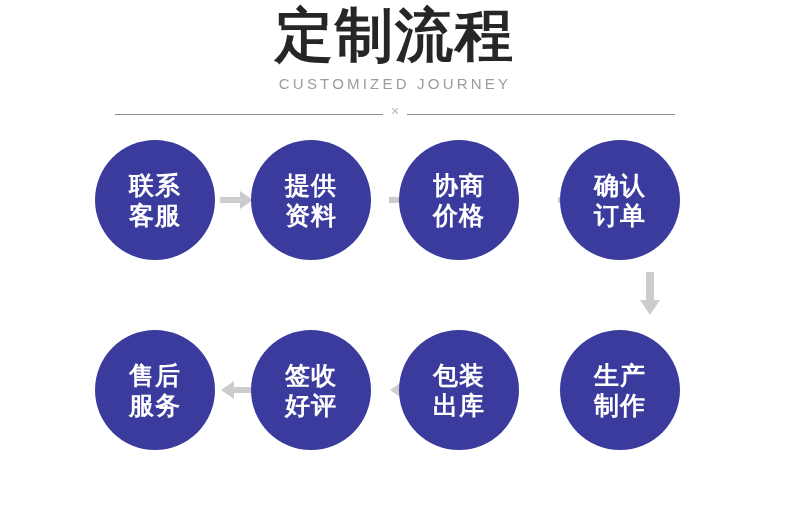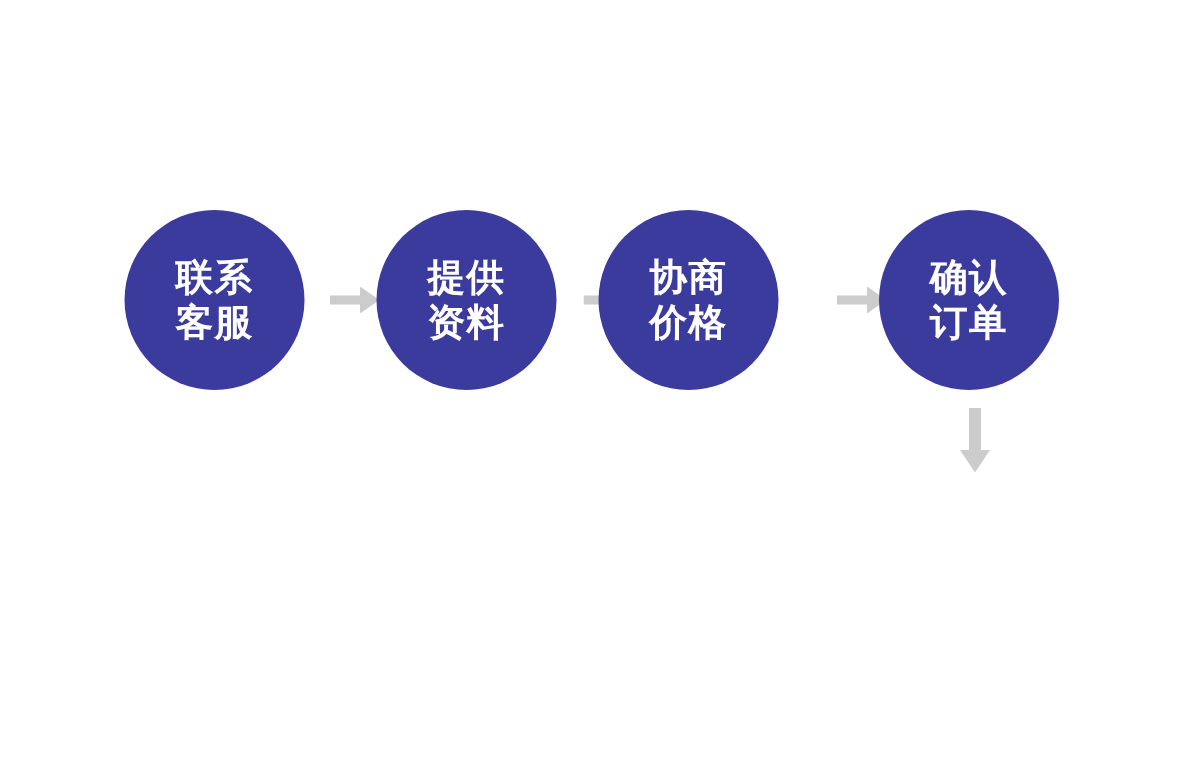--- a/index.html
+++ b/index.html
@@ -101,24 +101,24 @@
   .node-label {
     color: #ffffff;
     font-size: 25px;
     line-height: 30px;
     font-weight: bold;
     text-align: center;
     letter-spacing: 1px;
     white-space: pre-line;
     font-family: "Liberation Sans", "DejaVu Sans", sans-serif;
   }
-  .pos-1 { left: 83px; }
+  .pos-1 { left: 95px; }
   .pos-2 { left: 251px; justify-content: center; }
   .pos-3 { left: 399px; }
-  .pos-4 { left: 586px; }
+  .pos-4 { left: 560px; }
 
   
   .arrow-h {
     position: absolute;
     top: 48px;
     width: 34px;
     height: 24px;
   }
   .arrow-h svg { display: block; }
   .ah-1 { left: 220px; }
@@ -132,20 +132,29 @@
     width: 24px;
     height: 44px;
   }
   .arrow-down svg { display: block; }
 </style>
 </head>
 <body>
 
 <div id="page">
 
+  <div class="header">
+    <div class="title-main">定制流程</div>
+    <div class="title-sub">CUSTOMIZED JOURNEY</div>
+    <div class="divider">
+      <div class="rule rule-left"></div>
+      <div class="rule rule-right"></div>
+      <div class="xmark">×</div>
+    </div>
+  </div>
 
   <div class="flow-row row-1">
 
     <div class="node pos-1">
       <div class="node-label">联系
 客服</div>
     </div>
 
     <div class="arrow-h ah-1">
       <svg width="34" height="24" viewBox="0 0 34 24">
@@ -180,14 +189,54 @@
 订单</div>
     </div>
   </div>
 
   <div class="arrow-down">
     <svg width="24" height="44" viewBox="0 0 24 44">
       <path d="M8 0 H16 V28 H22 L12 43 L2 28 H8 Z" fill="#cccccc"></path>
     </svg>
   </div>
 
+  <div class="flow-row row-2">
+
+    <div class="node pos-1">
+      <div class="node-label">售后
+服务</div>
+    </div>
+
+    <div class="arrow-h ah-1">
+      <svg width="34" height="24" viewBox="0 0 34 24">
+        <path d="M34 9 H14 V3 L1 12 L14 21 V15 H34 Z" fill="#cccccc"></path>
+      </svg>
+    </div>
+
+    <div class="node pos-2">
+      <div class="node-label">签收
+好评</div>
+    </div>
+
+    <div class="arrow-h ah-2">
+      <svg width="34" height="24" viewBox="0 0 34 24">
+        <path d="M34 9 H14 V3 L1 12 L14 21 V15 H34 Z" fill="#cccccc"></path>
+      </svg>
+    </div>
+
+    <div class="node pos-3">
+      <div class="node-label">包装
+出库</div>
+    </div>
+
+    <div class="arrow-h ah-3">
+      <svg width="34" height="24" viewBox="0 0 34 24">
+        <path d="M34 9 H14 V3 L1 12 L14 21 V15 H34 Z" fill="#cccccc"></path>
+      </svg>
+    </div>
+
+    <div class="node pos-4">
+      <div class="node-label">生产
+制作</div>
+    </div>
+  </div>
 
 </div>
 
 </body></html>

